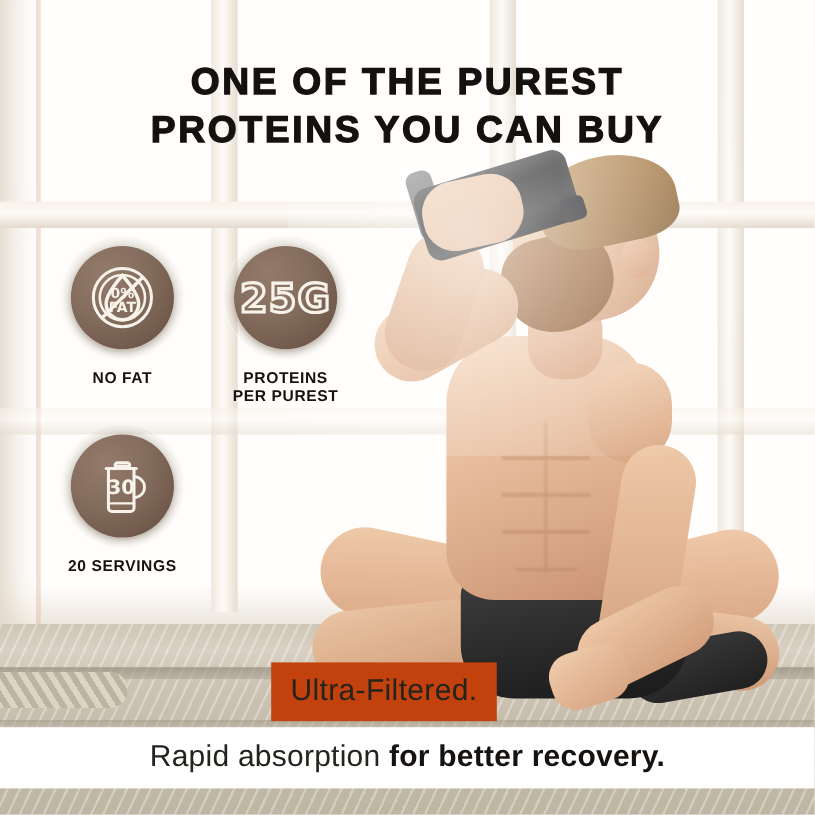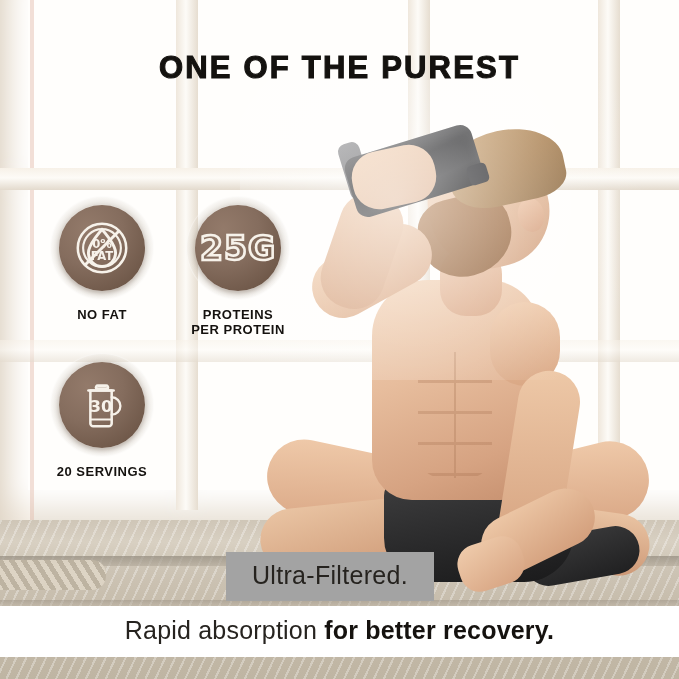--- a/index.html
+++ b/index.html
@@ -118,22 +118,22 @@
      box-shadow:0 2px 5px rgba(90,70,55,.35);
      display:flex;align-items:center;justify-content:center;}
   .disc svg{width:62px;height:62px;display:block;}
   .cap{margin-top:8px;text-align:center;font-weight:700;font-size:13px;
      letter-spacing:.5px;line-height:1.12;color:#15120f;}
   .r2{margin-top:16px;}
   .g25{font-weight:700;font-size:33px;letter-spacing:1px;color:transparent;
      -webkit-text-stroke:2.6px #f7f2ea;font-family:"DejaVu Sans",sans-serif;}
 
   
-  .banner1{position:absolute;left:226px;top:552px;background:#a3a3a3;
-     padding:9px 26px 11px;}
+  .banner1{position:absolute;left:226px;top:552px;background:#c2410c;
+     padding:9px 16px 11px;}
   .banner1 .t{font-size:25px;color:#26231f;letter-spacing:.3px;font-weight:400;}
   .banner2{position:absolute;left:0;right:0;top:606px;background:#fff;
      padding:10px 0 12px;text-align:center;}
   .banner2 .t{font-size:25px;color:#26231f;letter-spacing:.2px;font-weight:400;}
   .banner2 .b{font-weight:700;color:#15120f;}
 </style>
 </head>
 <body>
 
 <div class="stage">
@@ -182,20 +182,21 @@
     <div class="skin forearmL"></div>
     <div class="skin bottle-cap"></div>
     <div class="skin bottle"></div>
     <div class="skin bottle-spout"></div>
     <div class="skin handL"></div>
     <div class="glow"></div>
   </div>
 
   <div class="headline">
     <span>ONE OF THE PUREST</span>
+    <span>PROTEINS YOU CAN BUY</span>
   </div>
 
   <div class="badges">
 
     <div class="brow">
 
       <div class="badge-cell">
         <div class="halo">
           <div class="disc">
             <svg viewBox="0 0 64 64">
@@ -216,21 +217,21 @@
       </div>
 
       <div class="badge-cell">
         <div class="halo">
           <div class="disc">
             <span class="g25">25G</span>
           </div>
         </div>
         <div class="cap">
           <div>PROTEINS</div>
-          <div>PER PROTEIN</div>
+          <div>PER PUREST</div>
         </div>
       </div>
 
     </div>
 
     <div class="brow r2">
 
       <div class="badge-cell">
         <div class="halo">
           <div class="disc">

